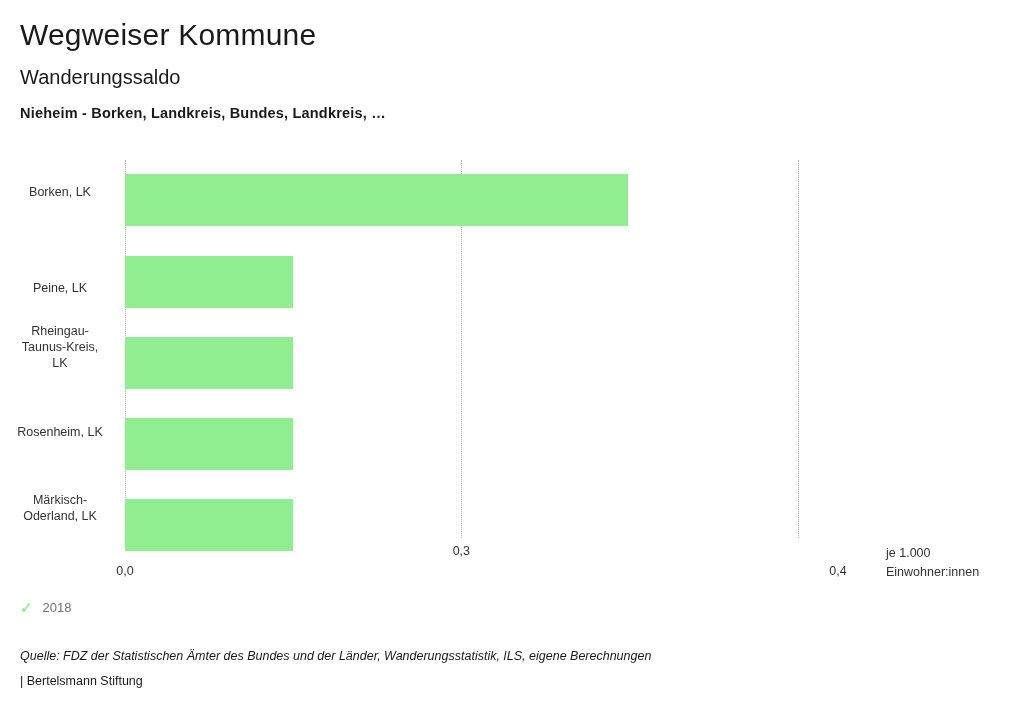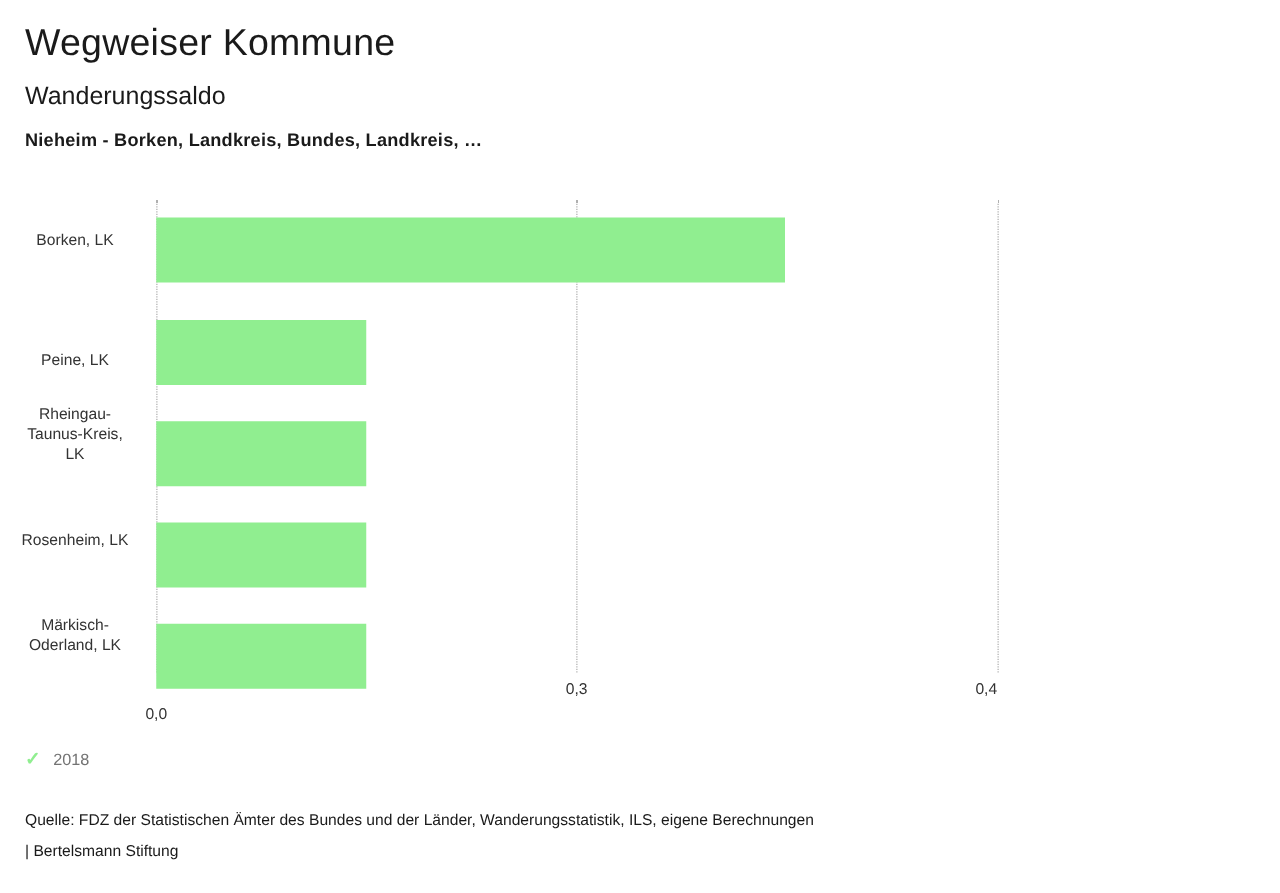--- a/index.html
+++ b/index.html
@@ -139,20 +139,21 @@
 
   
   .source {
     position: absolute;
     left: 20px;
     top: 641px;
     font-size: 12.5px;
     color: #1a1a1a;
     line-height: 30px;
     white-space: nowrap;
+    font-style: italic;
   }
   .source-line2 {
     position: absolute;
     left: 20px;
     top: 671px;
     font-size: 12.5px;
     color: #1a1a1a;
     line-height: 20px;
     white-space: nowrap;
   }
@@ -195,21 +196,25 @@
     <div class="bar" id="bar-0" style="left: 0px; top: 14px; width: 502.864px; background: rgb(144, 238, 144);"></div>
     <div class="bar" id="bar-1" style="left: 0px; top: 96px; width: 168.182px; background: rgb(144, 238, 144);"></div>
     <div class="bar" id="bar-2" style="left: 0px; top: 177px; width: 168.182px; background: rgb(144, 238, 144);"></div>
     <div class="bar" id="bar-3" style="left: 0px; top: 258px; width: 168.182px; background: rgb(144, 238, 144);"></div>
     <div class="bar" id="bar-4" style="left: 0px; top: 339px; width: 168.182px; background: rgb(144, 238, 144);"></div>
   </div>
 
   <div class="axis">
     <div class="tick" style="left:125px;margin-top:20px;">0,0</div>
     <div class="tick" style="left: 461.364px;">0,3</div>
-    <div class="tick" style="left: 789px;">0,4</div>
+    <div class="tick" style="left: 838px; margin-top: 20px;">0,4</div>
+    <div class="unit">
+      <div>je 1.000</div>
+      <div>Einwohner:innen</div>
+    </div>
   </div>
 
   <div class="legend">
     <span class="legend-check" style="color: rgb(144, 238, 144);">✓</span>
     <span class="legend-label">2018</span>
   </div>
 
   <div class="source">Quelle: FDZ der Statistischen Ämter des Bundes und der Länder, Wanderungsstatistik, ILS, eigene Berechnungen</div>
   <div class="source-line2">| Bertelsmann Stiftung</div>
 

